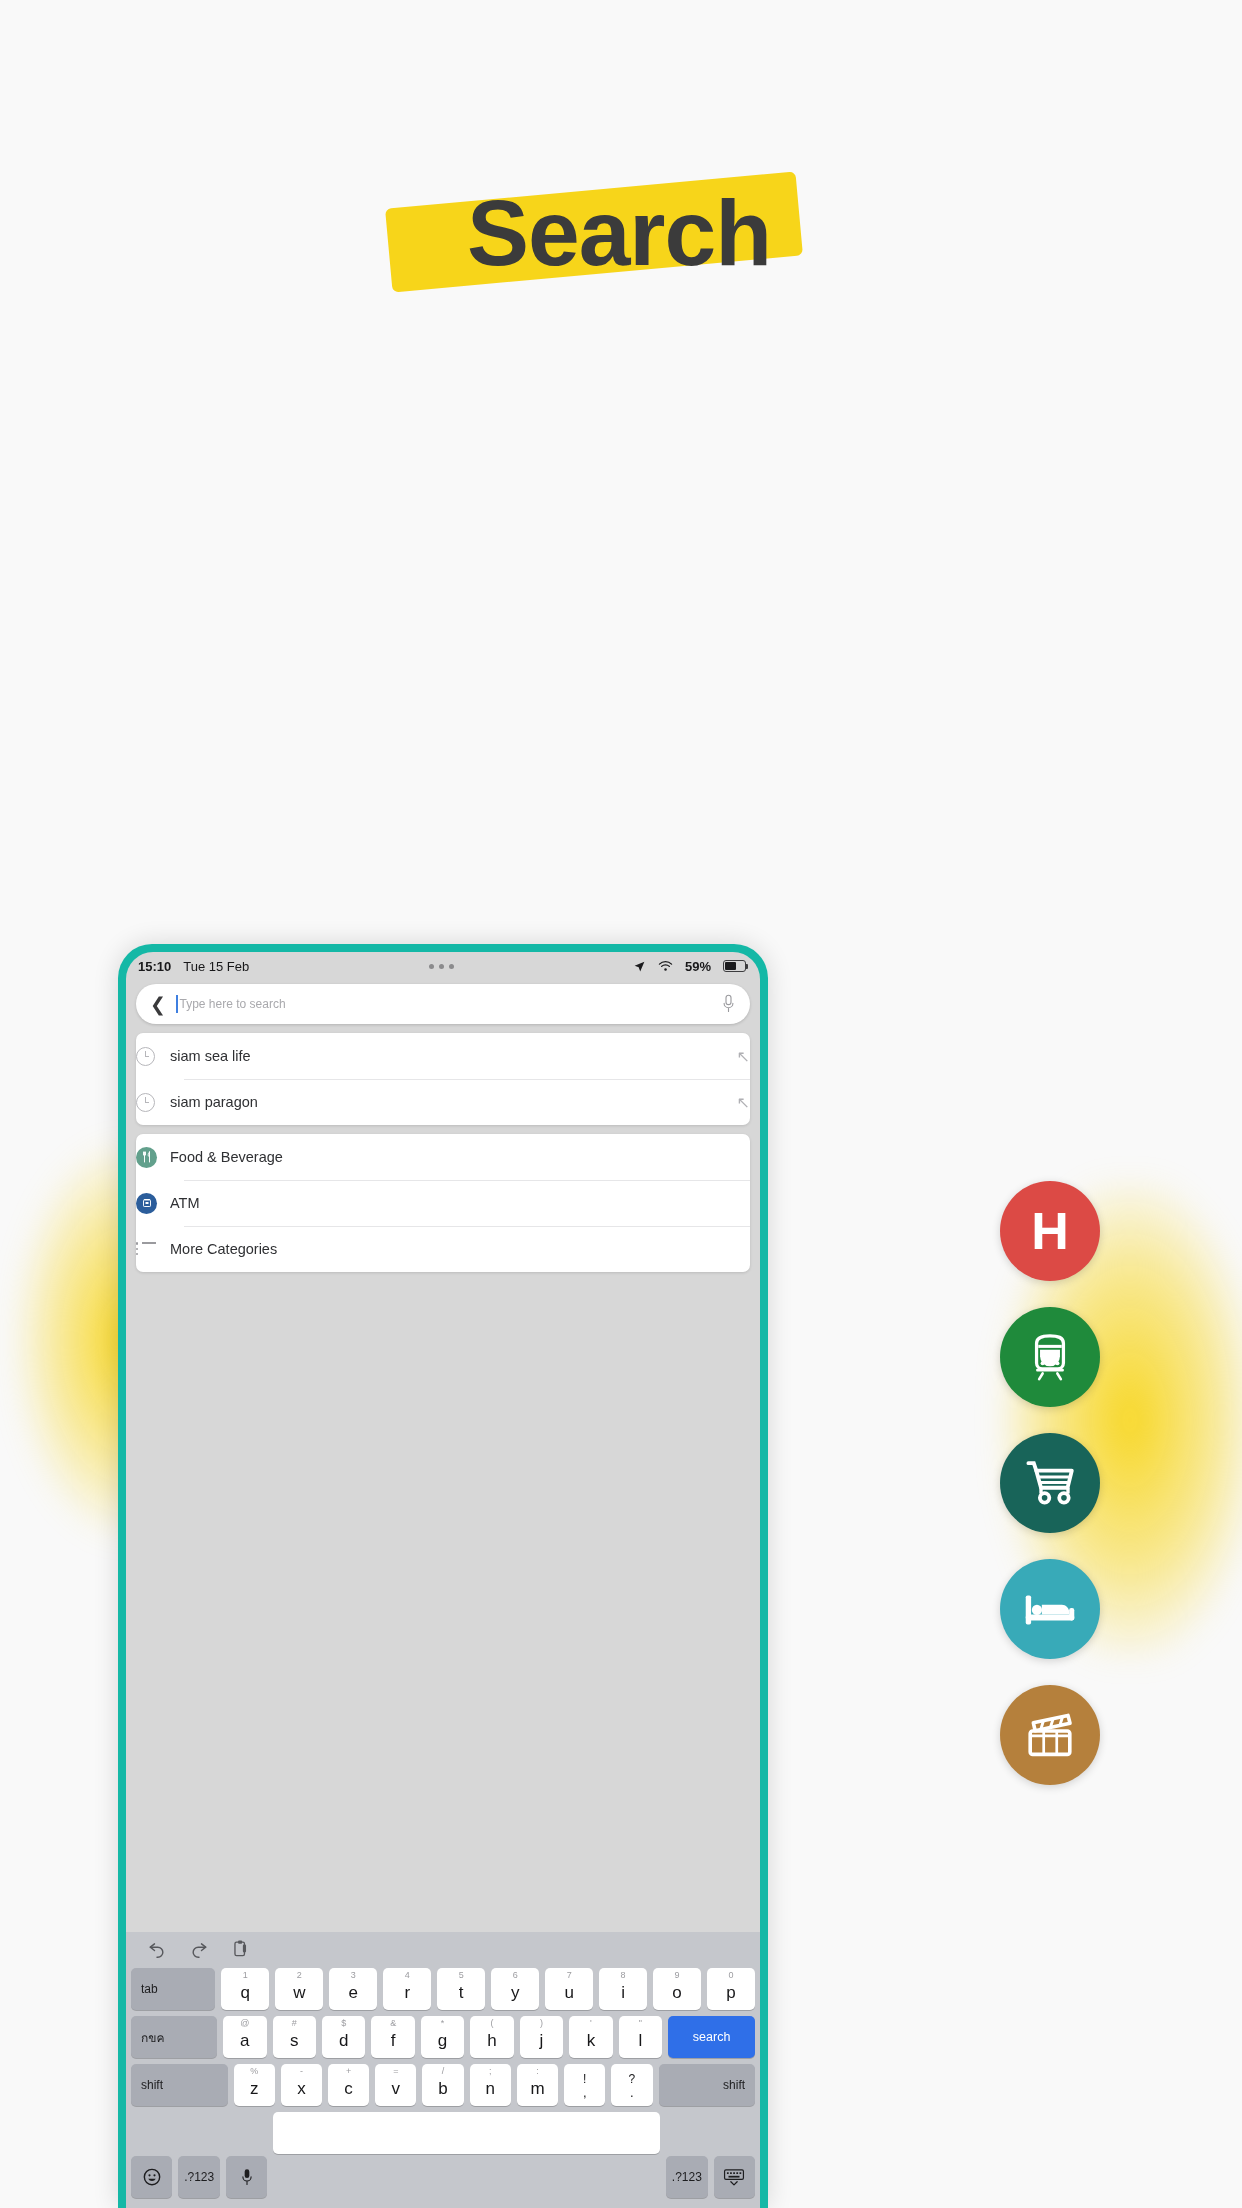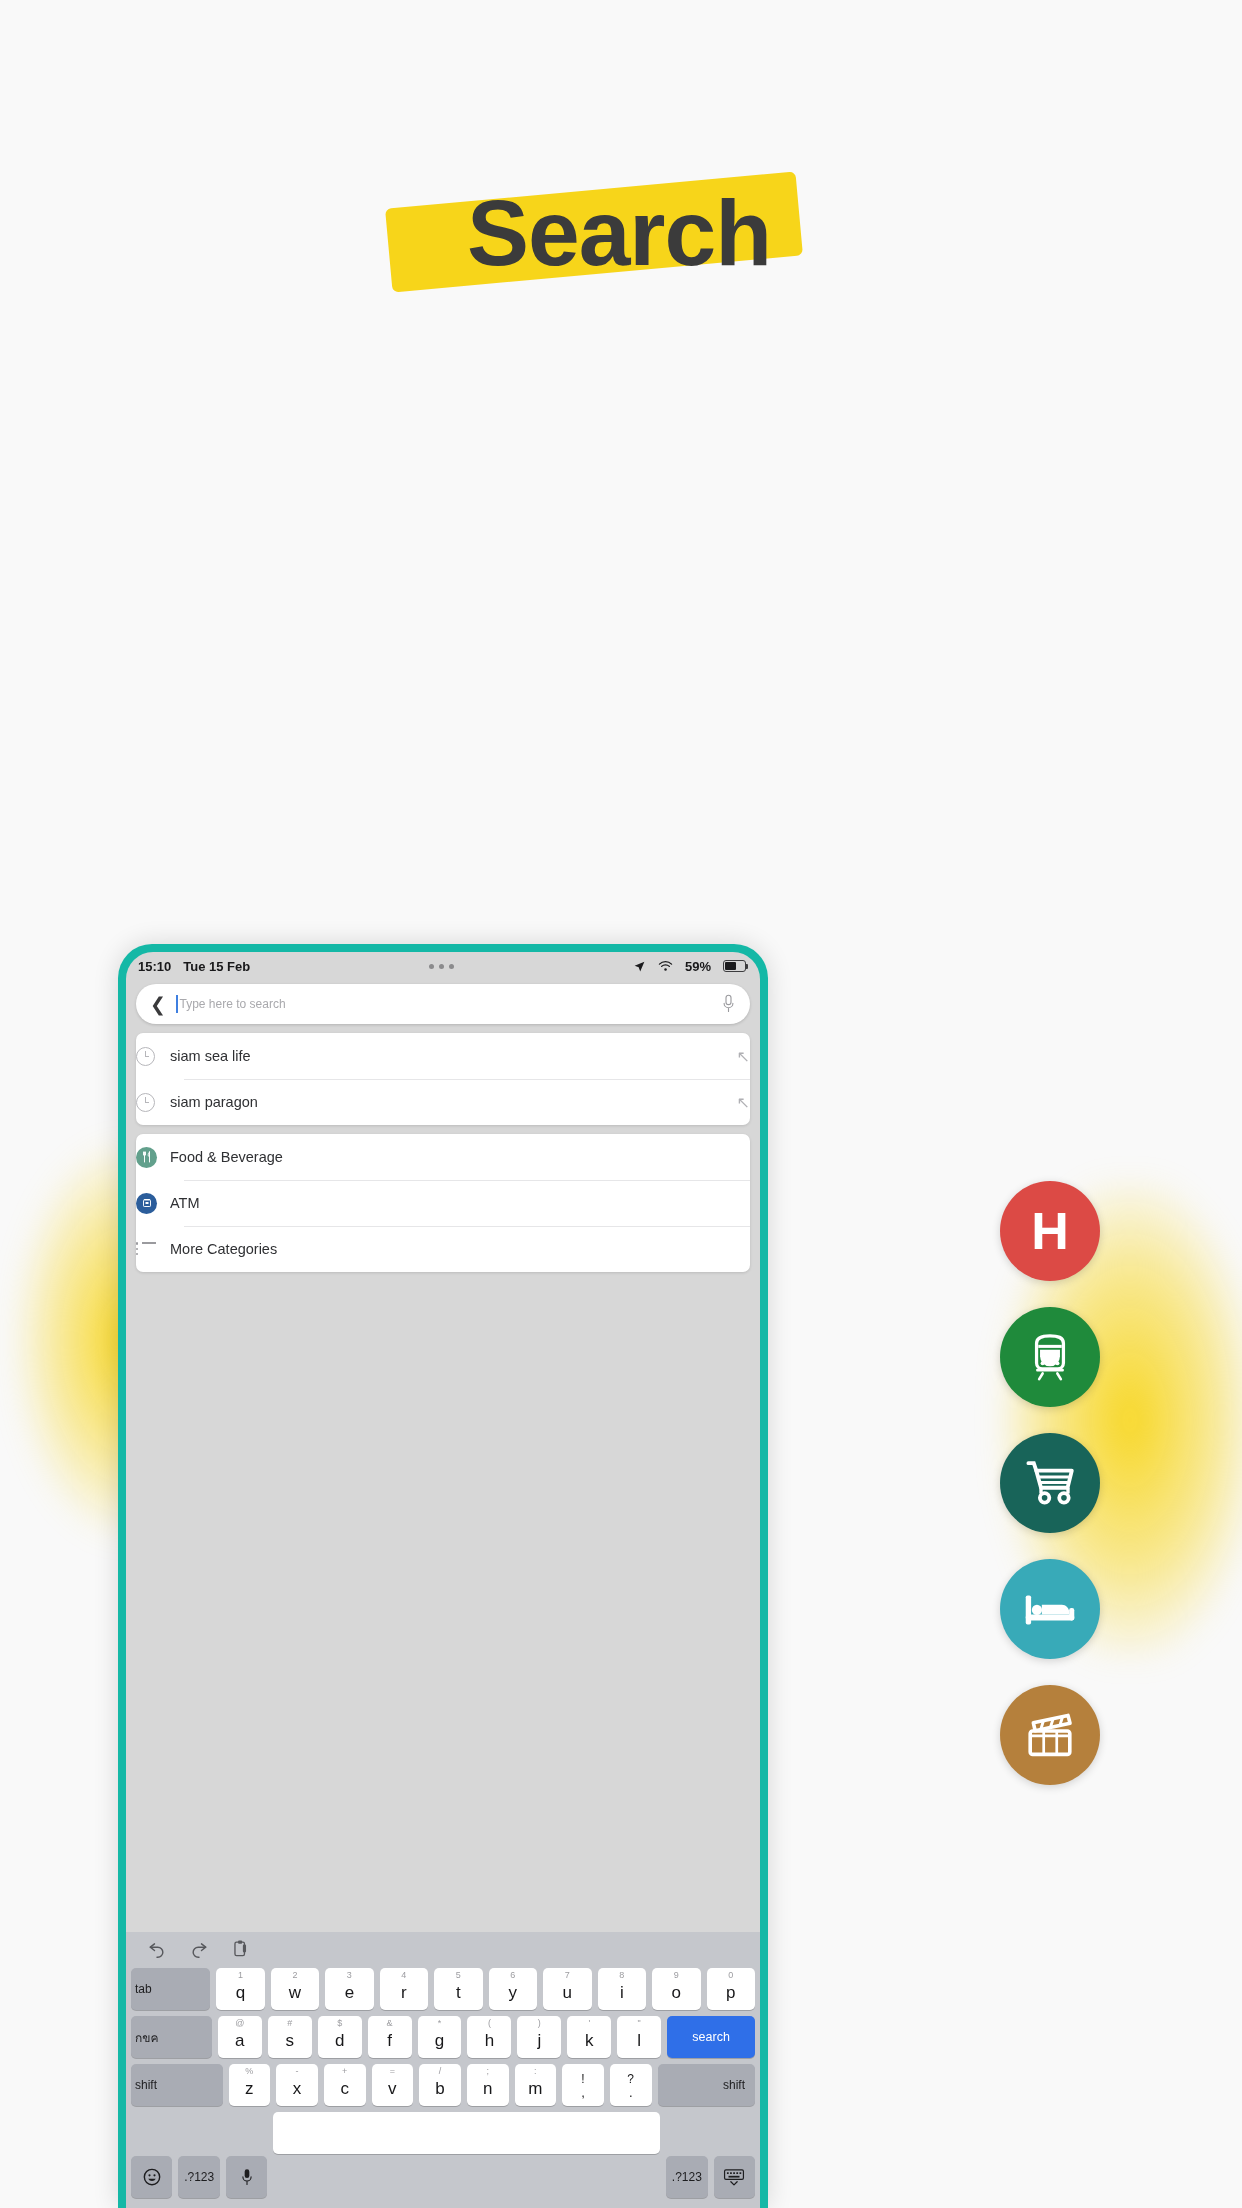--- a/index.html
+++ b/index.html
@@ -62,21 +62,21 @@
     border-radius: 27px 27px 0 0;
     overflow: hidden;
   }
 
   
   .statusbar {
     height: 28px; display: flex; align-items: center;
     padding: 0 14px 0 12px; font-size: 13px; color: #18181a; font-weight: bold;
   }
   .sb-time { margin-right: 12px; }
-  .sb-date { font-weight: bold; }
+  .sb-date { font-weight: normal; }
   .sb-dots { flex: 1; display: flex; justify-content: center; gap: 5px; }
   .sb-dots i { width: 5px; height: 5px; border-radius: 50%; background: #8b8b8d; display: block; }
   .sb-right { display: flex; align-items: center; gap: 12px; }
   .sb-pct { font-size: 13px; font-weight: bold; }
   .batt {
     width: 23px; height: 12px; border: 1.4px solid #3c3c3e; border-radius: 3px;
     position: relative; padding: 1.3px;
   }
   .batt::after {
     content:""; position: absolute; right: -3.4px; top: 3.4px;
@@ -168,21 +168,21 @@
   }
   .key .alt {
     position: absolute; top: 2px; left: 0; right: 0; text-align: center;
     font-size: 9px; color: #9c9ca0;
   }
   .key .main-lo { margin-top: 7px; }
   .key.mod {
     background: #a9acb4; box-shadow: 0 1px 0 rgba(0,0,0,.2);
     font-size: 12px; color: #1d1d1f;
   }
-  .key.mod.lbl-left { justify-content: flex-start; padding-left: 4px; }
+  .key.mod.lbl-left { justify-content: flex-start; padding-left: 10px; }
   .key.mod.lbl-right { justify-content: flex-end; padding-right: 10px; }
   .key.go { background: #2f6fe8; color: #fff; font-size: 12.5px; }
   .key.wide-tab { flex: 1.55; }
   .key.wide-caps { flex: 1.75; }
   .key.wide-shift { flex: 2.1; }
   .key.wide-ret { flex: 2.0; }
   .key.space { flex: 8.4; background: #fff; }
   .key.small { flex: .9; margin-top: 44px; }
   .key.dual { flex-direction: column; gap: 0; font-size: 14px; line-height: 1.05; padding-top: 3px; }
   .key.dual .u { font-size: 12px; color: #18181a; }

